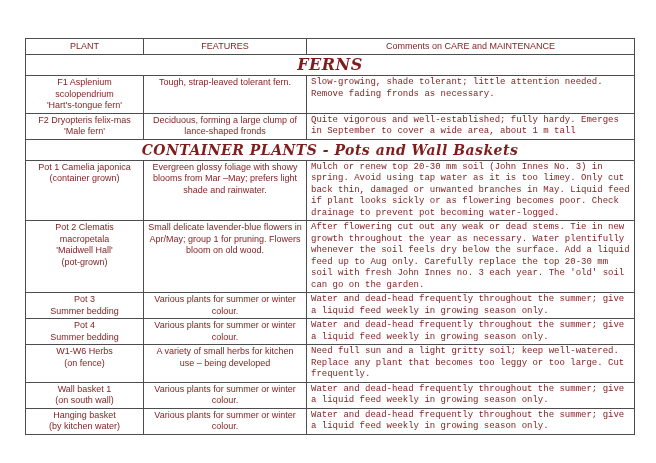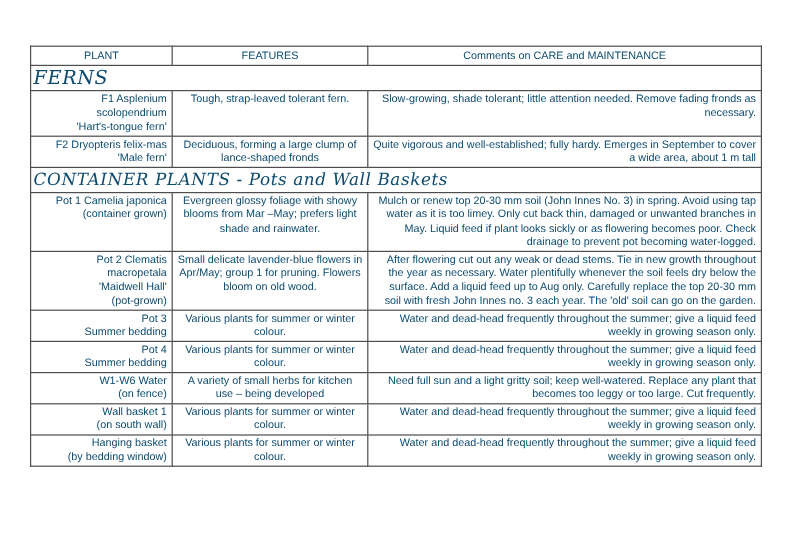--- a/index.html
+++ b/index.html
@@ -6,21 +6,21 @@
     margin: 0;
     padding: 0;
     background: #ffffff;
   }
   .sheet {
     position: relative;
     width: 656px;
     height: 463px;
     background: #ffffff;
     font-family: "Liberation Sans", sans-serif;
-    color: #0c4a6e;
+    color: #7f1d1d;
     overflow: hidden;
   }
   table.care-table {
     position: absolute;
     left: 25px;
     top: 38px;
     width: 609px;
     border-collapse: collapse;
     table-layout: fixed;
   }
@@ -34,26 +34,27 @@
     font-weight: normal;
     overflow: hidden;
   }
   table.care-table th {
     text-align: center;
     vertical-align: middle;
     height: 13px;
     padding: 1px 2px;
   }
   td.col-features { text-align: center; }
-  td.col-plant    { text-align: right; margin-top: 12px; }
-  td.col-care     { text-align: right; }
+  td.col-plant    { text-align: center; margin-top: 12px; }
+  td.col-care     { text-align: left; font-family: Liberation Mono, monospace; }
   tr.section-row td {
+    text-align: center;
     font-family: "DejaVu Serif", serif;
     font-style: italic;
-    font-weight: normal;
+    font-weight: bold;
     letter-spacing: 0.5px;
     padding: 1px 2px;
   }
   tr.section-row.ferns td { font-size: 16px; line-height: 18px; }
   tr.section-row.container td { font-size: 14px; line-height: 18px; }
   .plant-italic { }
 </style>
 </head>
 <body>
 
@@ -130,41 +131,41 @@
       <td class="col-plant">
         <div>Pot 4</div>
         <div>Summer bedding</div>
       </td>
       <td class="col-features">Various plants for summer or winter colour.</td>
       <td class="col-care">Water and dead-head frequently throughout the summer; give a liquid feed weekly in growing season only.</td>
     </tr>
 
     <tr>
       <td class="col-plant">
-        <div>W1-W6 Water</div>
+        <div>W1-W6 Herbs</div>
         <div>(on fence)</div>
       </td>
       <td class="col-features">A variety of small herbs for kitchen use – being developed</td>
       <td class="col-care">Need full sun and a light gritty soil; keep well-watered. Replace any plant that becomes too leggy or too large. Cut frequently.</td>
     </tr>
 
     <tr>
       <td class="col-plant">
         <div>Wall basket 1</div>
         <div>(on south wall)</div>
       </td>
       <td class="col-features">Various plants for summer or winter colour.</td>
       <td class="col-care">Water and dead-head frequently throughout the summer; give a liquid feed weekly in growing season only.</td>
     </tr>
 
 
     <tr>
       <td class="col-plant">
         <div>Hanging basket</div>
-        <div>(by bedding window)</div>
+        <div>(by kitchen water)</div>
       </td>
       <td class="col-features">Various plants for summer or winter colour.</td>
       <td class="col-care">Water and dead-head frequently throughout the summer; give a liquid feed weekly in growing season only.</td>
     </tr>
 
   </tbody>
     </table>
 </div>
 
 </body></html>

